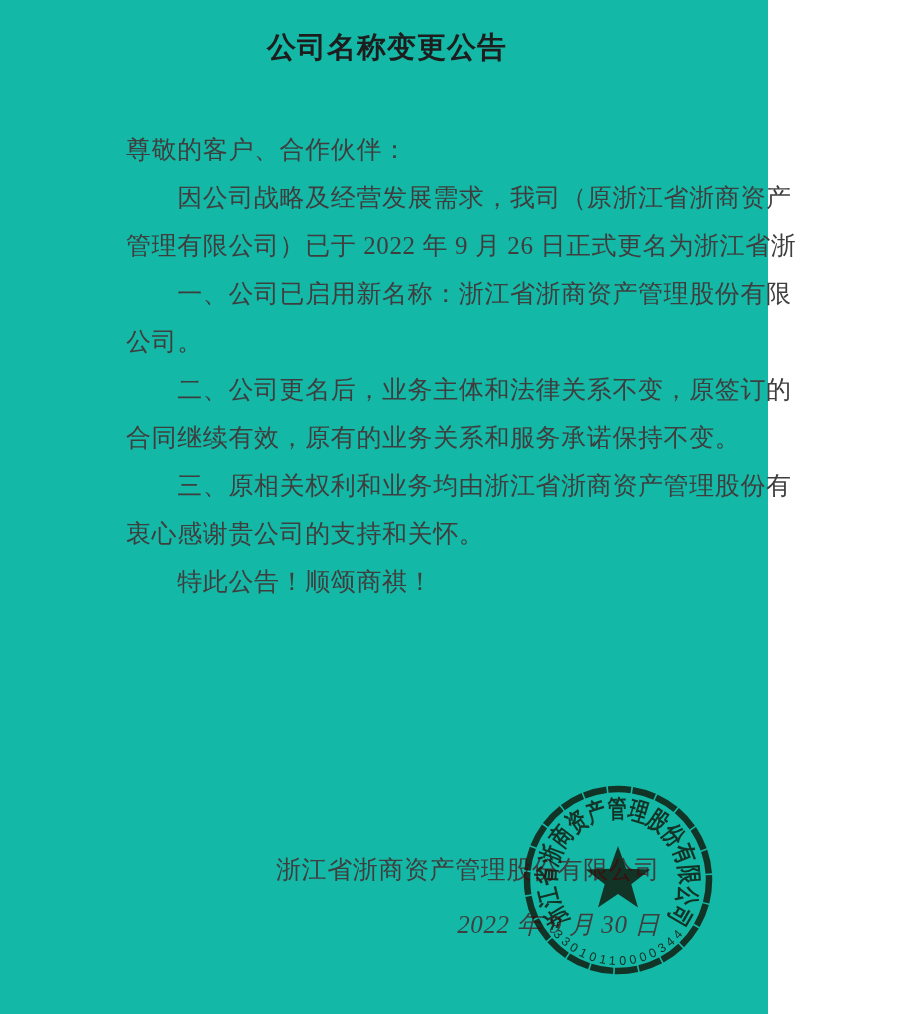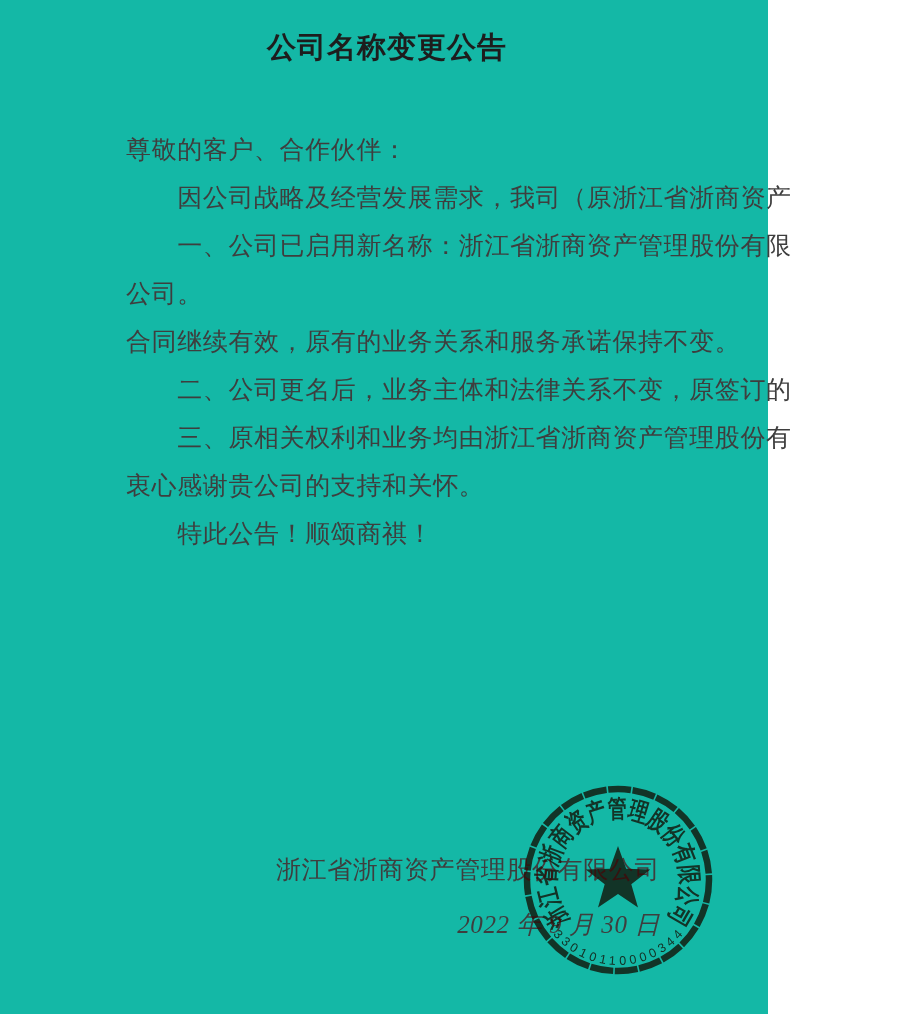--- a/index.html
+++ b/index.html
@@ -77,24 +77,25 @@
 </head>
 <body>
 
 <div class="page">
 
   <div class="doc-title">公司名称变更公告</div>
 
   <div class="body-text">
     <div class="line">尊敬的客户、合作伙伴：</div>
     <div class="line">　　因公司战略及经营发展需求，我司（原浙江省浙商资产</div>
+    <div class="line">管理有限公司）已于 2022 年 9 月 26 日正式更名为浙江省浙</div>
     <div class="line">　　一、公司已启用新名称：浙江省浙商资产管理股份有限</div>
     <div class="line">公司。</div>
+    <div class="line">　　二、公司更名后，业务主体和法律关系不变，原签订的</div>
     <div class="line">合同继续有效，原有的业务关系和服务承诺保持不变。</div>
-    <div class="line">　　二、公司更名后，业务主体和法律关系不变，原签订的</div>
     <div class="line">　　三、原相关权利和业务均由浙江省浙商资产管理股份有</div>
     <div class="line">衷心感谢贵公司的支持和关怀。</div>
     <div class="line">　　特此公告！顺颂商祺！</div>
   </div>
 
   <div class="signature">
     <div class="company-line">浙江省浙商资产管理股份有限公司</div>
     <div class="date-line">2022 年 9 月 30 日</div>
   </div>
 

